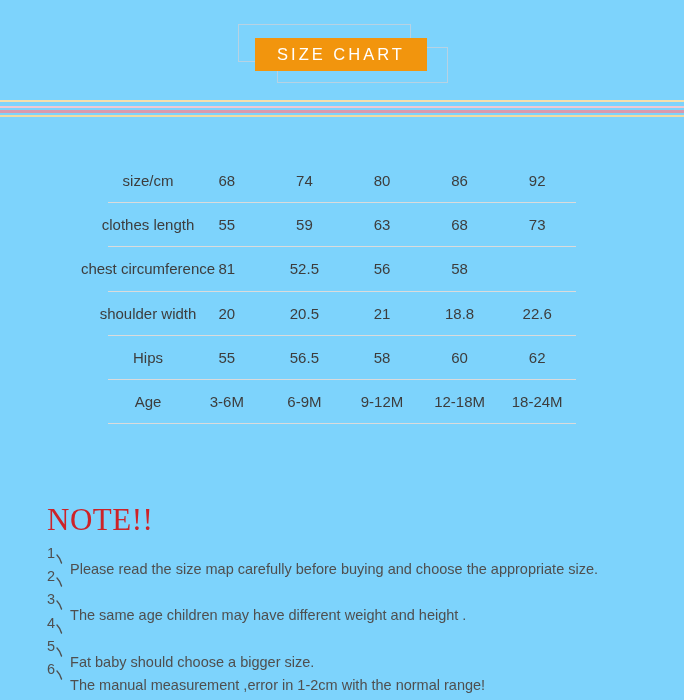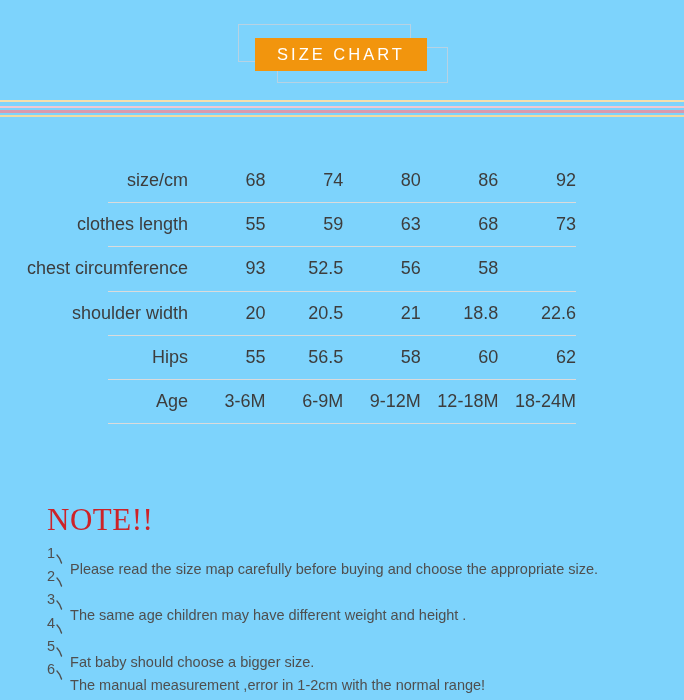--- a/index.html
+++ b/index.html
@@ -51,22 +51,22 @@
   .trow {
     display: grid;
     grid-template-columns: 80px repeat(5, 1fr);
     height: 44.2px;
     box-sizing: border-box;
     border-bottom: 1px solid #DBDBDB;
   }
   .cell {
     display: flex;
     align-items: center;
-    justify-content: flex-end;
-    font-size: 18px;
+    justify-content: center;
+    font-size: 15px;
     color: #3D3D3D;
     min-width: 0;
   }
   .cell span { white-space: nowrap; flex-shrink: 0; }
 
   
   .note-heading {
     position: absolute;
     left: 47px; top: 502px;
     font-family: Liberation Serif, serif;
@@ -152,21 +152,21 @@
       <div class="cell">
           <span>73</span>
         </div>
     </div>
 
     <div class="trow">
       <div class="cell">
           <span>chest circumference</span>
         </div>
       <div class="cell">
-          <span>93</span>
+          <span>81</span>
         </div>
       <div class="cell">
           <span>52.5</span>
         </div>
       <div class="cell">
           <span>56</span>
         </div>
       <div class="cell">
           <span>58</span>
         </div>

